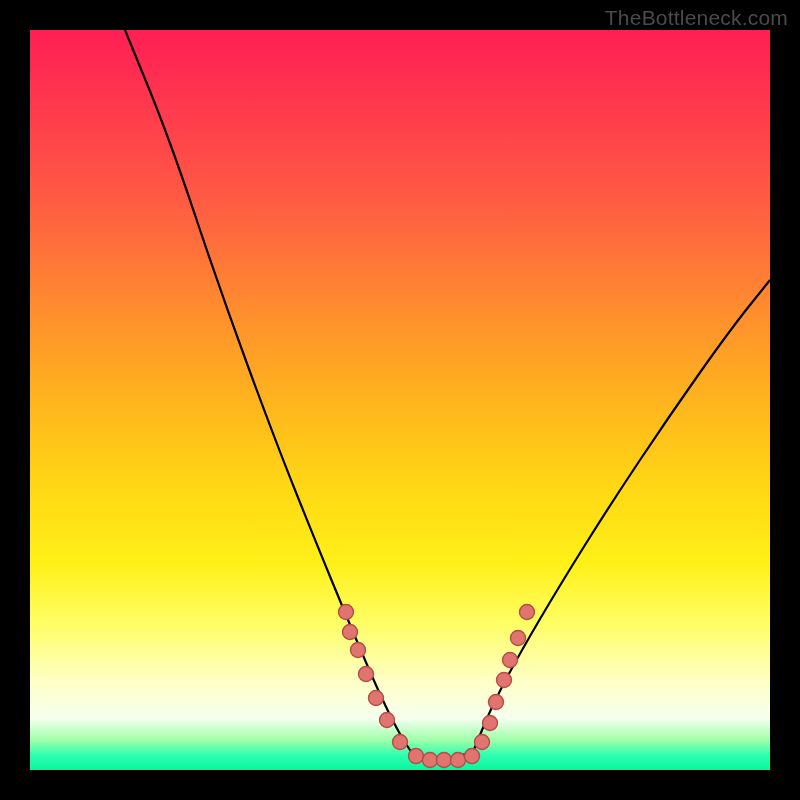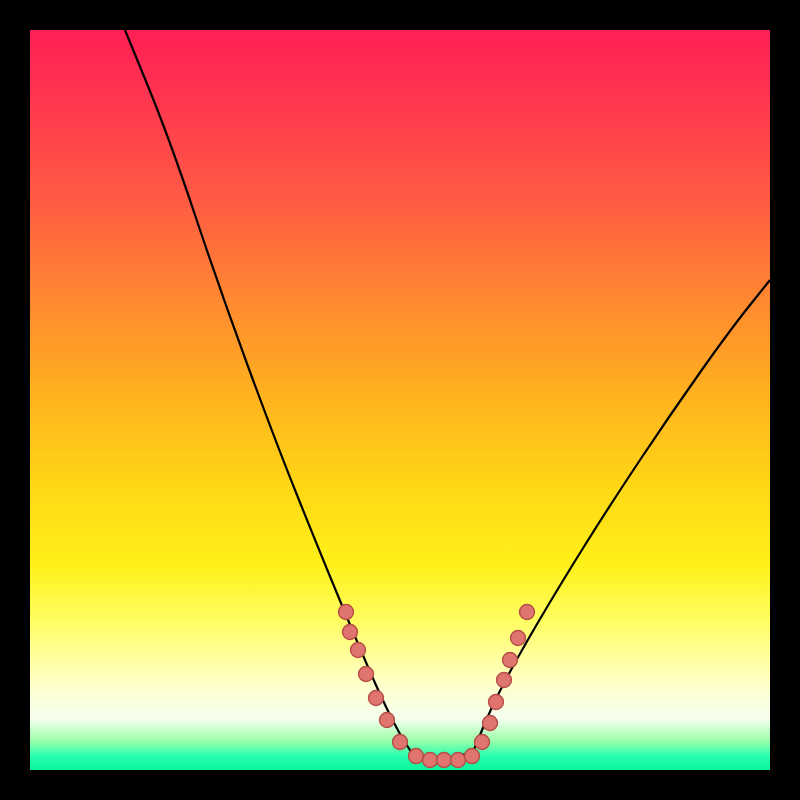--- a/index.html
+++ b/index.html
@@ -69,20 +69,21 @@
   .dot {
     fill: #e0756f;
     stroke: #b54d47;
     stroke-width: 1.4;
   }
 </style>
 </head>
 <body>
 
 <div class="frame">
+  <div class="watermark">TheBottleneck.com</div>
 
   <div class="plot-area">
     <svg class="curve-layer" viewBox="0 0 740 740">
 
       <g id="curves-group">
           <path d="M 95 0 Q 95 0 117.5 55 Q 140 110 165 185 Q 190 260 217.5 335 Q 245 410 265 460 Q 285 510 302.5 552.5 Q 320 595 335 630 Q 350 665 360 685 Q 370 705 377 715.5 T 384 726" class="curve"></path>
           <path d="M 740 250 Q 740 250 720 275 Q 700 300 670 342.5 Q 640 385 610 430 Q 580 475 555 515 Q 530 555 510 589 Q 490 623 477.5 646.5 Q 465 670 458.5 685 Q 452 700 447.5 711 T 443 722" class="curve"></path>
           <path d="M 384 726 Q 384 726 398.5 728 Q 413 730 428 726 T 443 722" class="curve"></path>
         </g>
       <g id="dots-group">

